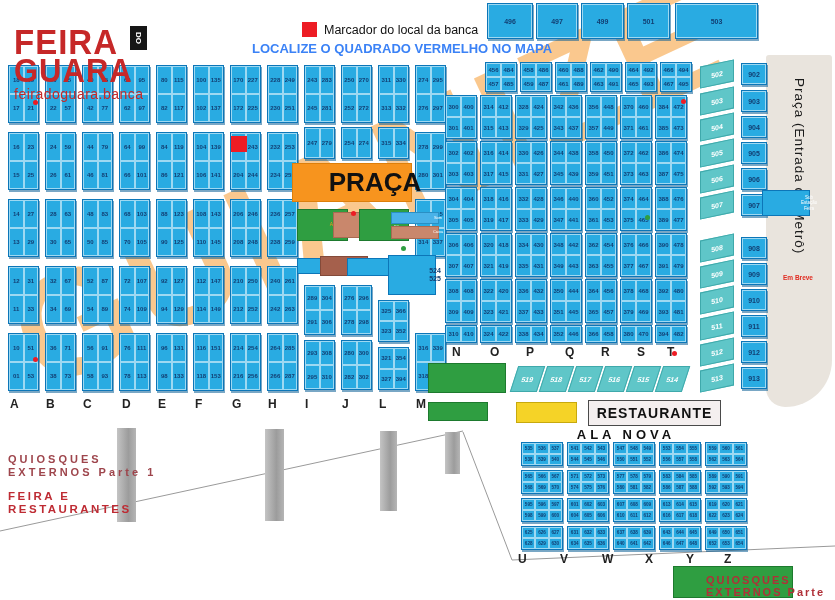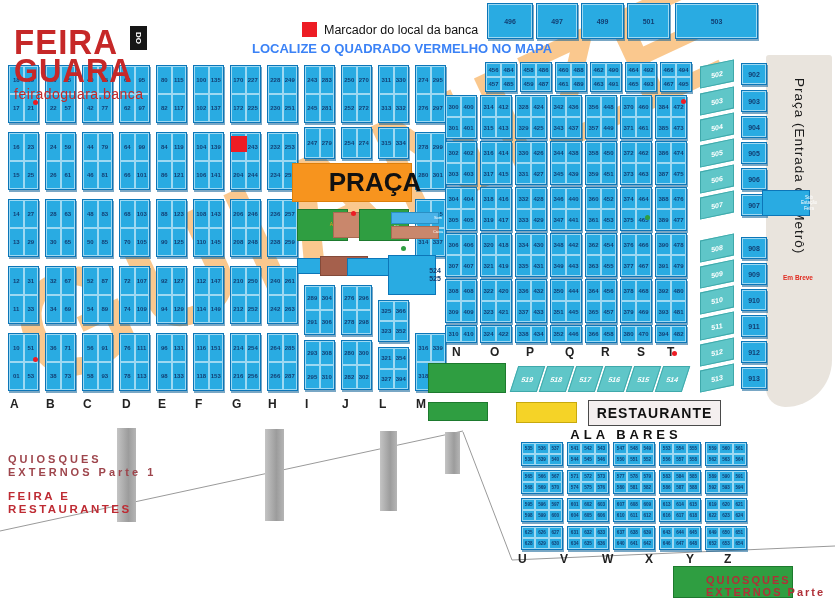--- a/index.html
+++ b/index.html
@@ -981,21 +981,21 @@
       <div class="dot dot-red" style="left: 33px; top: 100px;"></div>
       <div class="dot dot-red" style="left: 33px; top: 357px;"></div>
       <div class="dot dot-red" style="left: 351px; top: 211px;"></div>
       <div class="dot dot-red" style="left: 672px; top: 351px;"></div>
       <div class="dot dot-red" style="left: 681px; top: 99px;"></div>
       <div class="dot dot-green" style="left: 401px; top: 246px;"></div>
       <div class="dot dot-green" style="left: 645px; top: 215px;"></div>
     </div>
 
   <div id="restaurante-box">RESTAURANTE</div>
-  <div id="ala-nova">ALA BARES</div>
+  <div id="ala-nova">ALA NOVA</div>
 
   <div class="redtext" style="left:8px;top:453px;">QUIOSQUES</div>
   <div class="redtext" style="left:8px;top:466px;">EXTERNOS Parte 1</div>
   <div class="redtext bold" style="left:8px;top:490px;">FEIRA E</div>
   <div class="redtext bold" style="left:8px;top:503px;">RESTAURANTES</div>
 
   <div id="q2a" style="left:706px;top:574px;">QUIOSQUES</div>
   <div id="q2b" style="left:706px;top:586px;">EXTERNOS Parte 2</div>
 
   <div id="red-marker" style="left: 231px; top: 136px; width: 16px; height: 16px;"></div>

